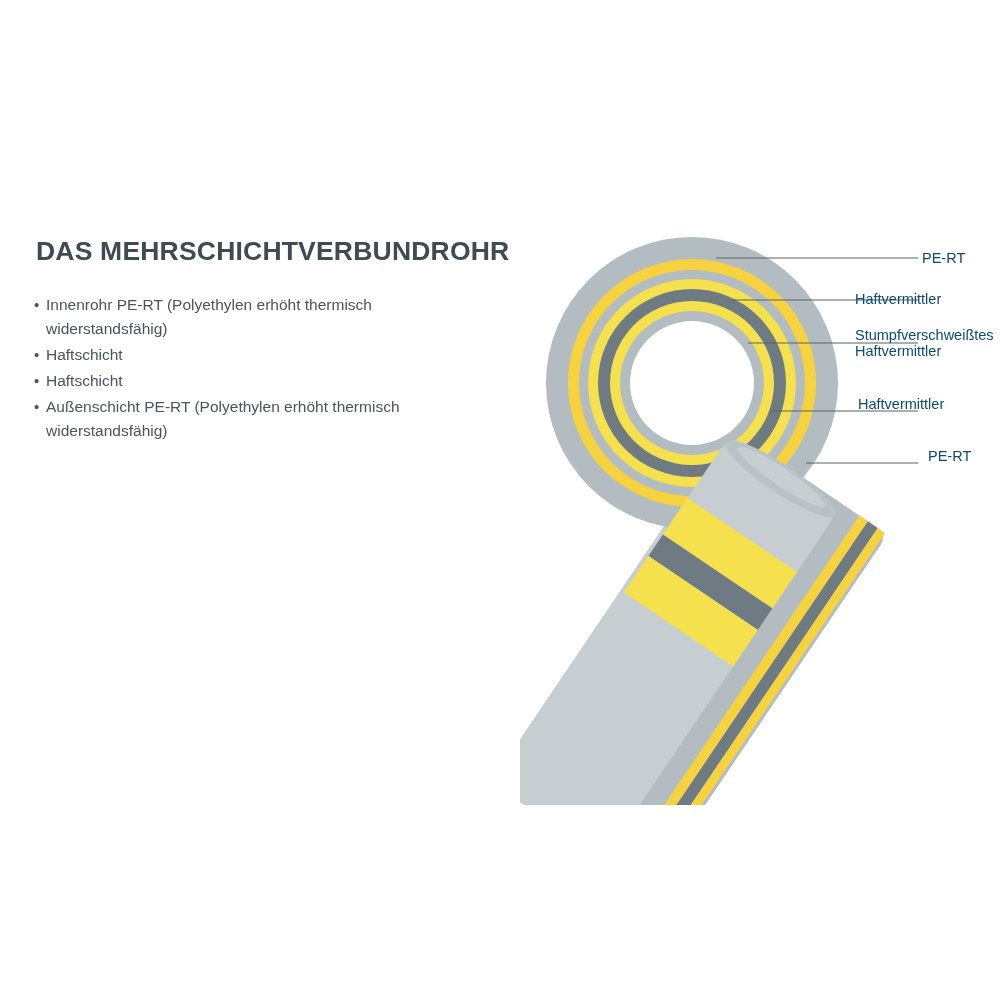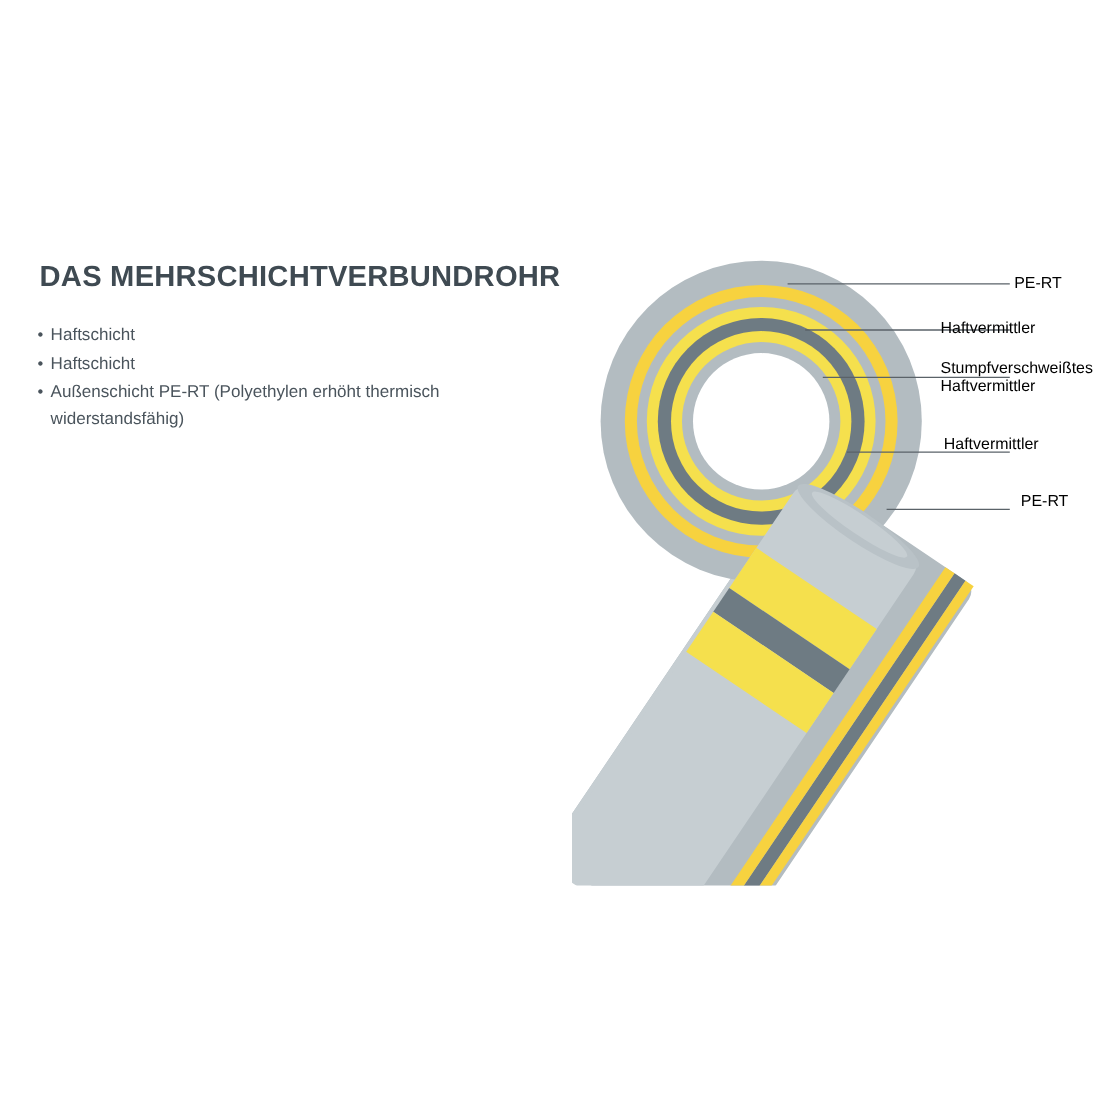--- a/index.html
+++ b/index.html
@@ -81,41 +81,42 @@
     height: 590px;
   }
   #illustration svg {
     display: block;
   }
 
   
   .callout {
     position: absolute;
     font-size: 14.5px;
-    color: #000000;
+    color: #0c4a6e;
     white-space: nowrap;
   }
   .callout .line2 {
     font-size: 14.5px;
   }
 
   #label-pert-top   { left: 922px; top: 250px; }
   #label-haft-top   { left: 855px; top: 291px; }
   #label-alu        { left: 855px; top: 327px; }
   #label-haft-bot   { left: 858px; top: 396px; }
   #label-pert-bot   { left: 928px; top: 448px; }
 </style>
 </head>
 <body>
 
 <div id="stage">
 
   <div id="text-col">
     <h1 id="page-title">DAS MEHRSCHICHTVERBUNDROHR</h1>
     <ul id="feature-list">
+      <li>Innenrohr PE-RT (Polyethylen erhöht thermisch widerstandsfähig)</li>
       <li>Haftschicht</li>
       <li>Haftschicht</li>
       <li>Außenschicht PE-RT (Polyethylen erhöht thermisch widerstandsfähig)</li>
     </ul>
   </div>
 
   <div id="illustration">
     <svg width="480" height="590" viewBox="0 0 480 590" xmlns="http://www.w3.org/2000/svg">
       <defs>
         <clipPath id="clipTube">

